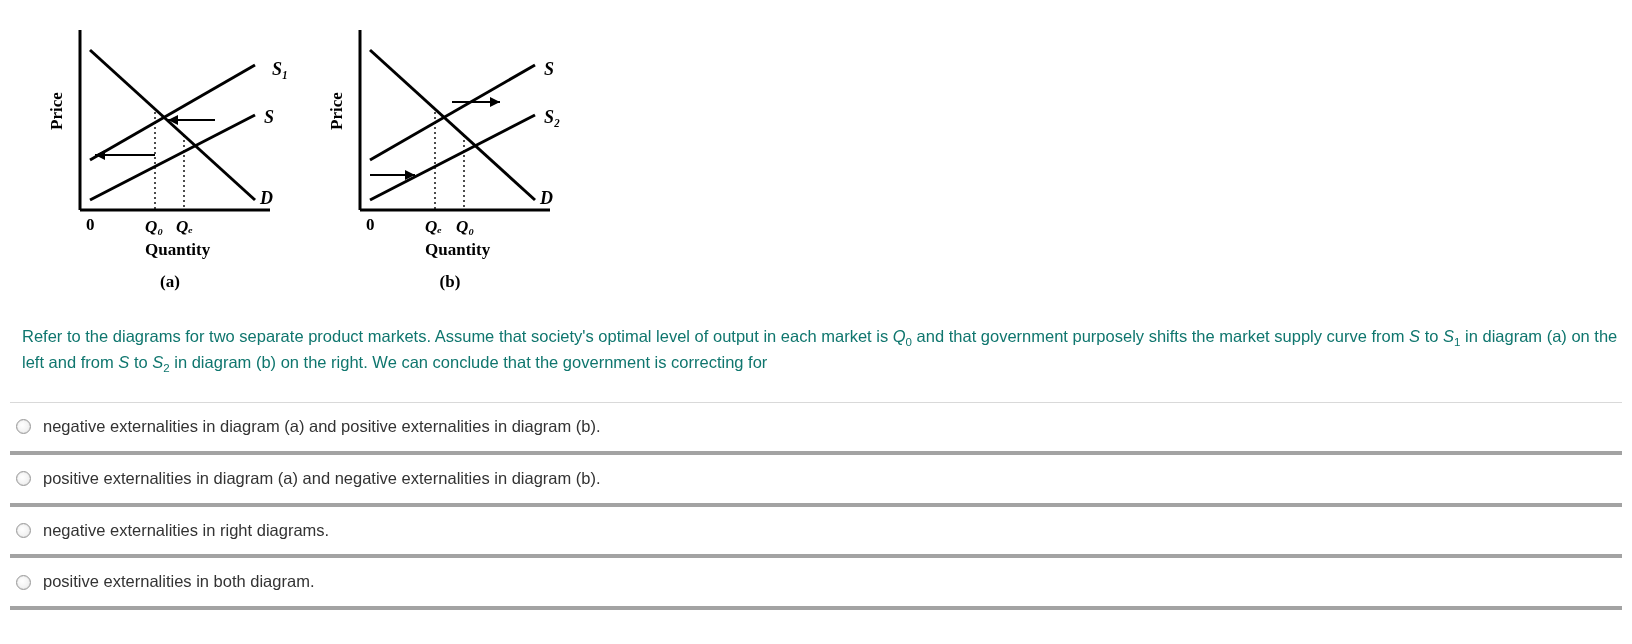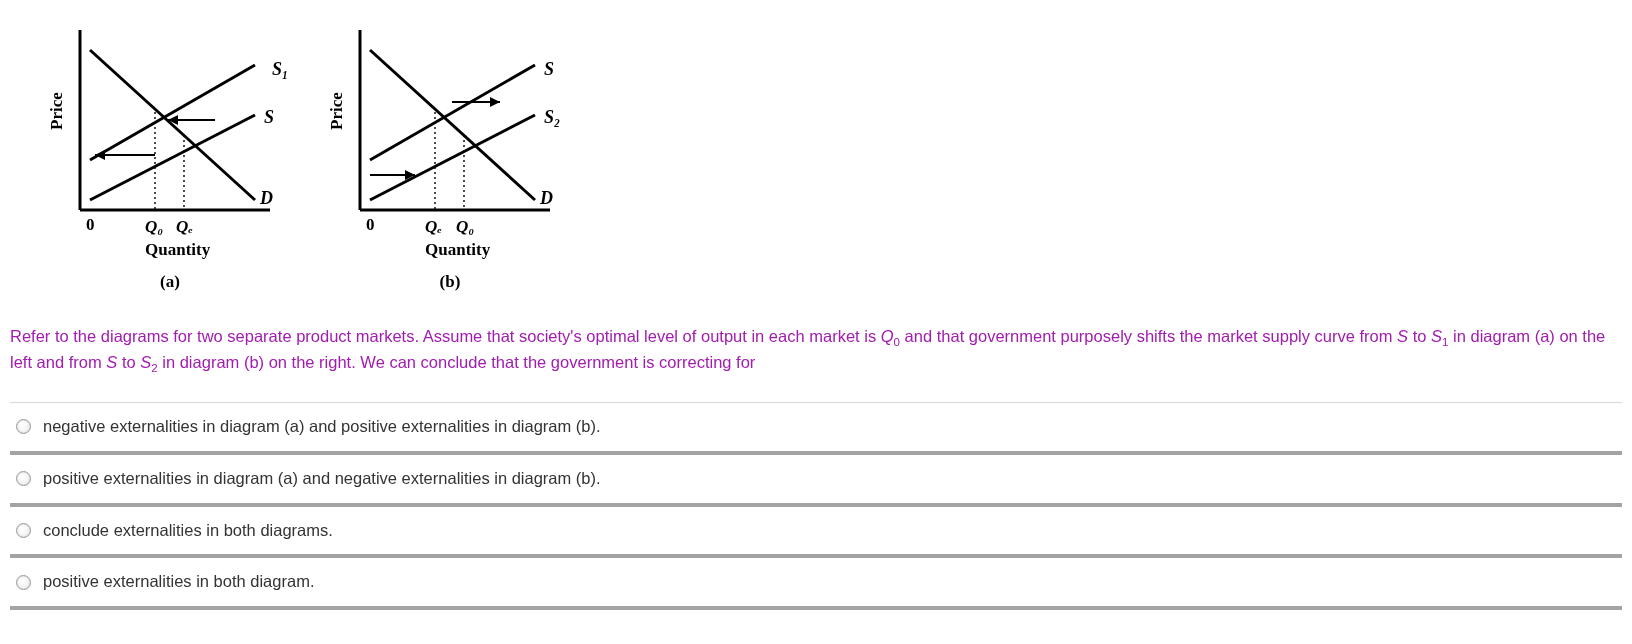--- a/index.html
+++ b/index.html
@@ -31,22 +31,22 @@
   }
   .diagram-caption {
     text-align: center;
     font-weight: 700;
     font-family: Georgia, "Times New Roman", serif;
     font-size: 17px;
     color: #000;
   }
   .question-text {
     font-size: 16.5px;
-    color: #a21caf;
-    margin: 0 0 25px 0;
+    color: #0f766e;
+    margin: 0 0 25px 12px;
   }
   .options {
     border-top: 1px solid #d9d9d9;
   }
   .option-row {
     display: flex;
     align-items: center;
     border-bottom: 4px solid #a3a3a3;
     padding: 12px 0 12px 6px;
     gap: 12px;
@@ -149,21 +149,21 @@
     <div class="option-row">
       <span class="radio"></span>
       <span class="option-text">negative externalities in diagram (a) and positive externalities in diagram (b).</span>
     </div>
     <div class="option-row">
       <span class="radio"></span>
       <span class="option-text">positive externalities in diagram (a) and negative externalities in diagram (b).</span>
     </div>
     <div class="option-row">
       <span class="radio"></span>
-      <span class="option-text">conclude externalities in both diagrams.</span>
+      <span class="option-text">negative externalities in right diagrams.</span>
     </div>
     <div class="option-row">
       <span class="radio"></span>
       <span class="option-text">positive externalities in both diagram.</span>
     </div>
   </div>
 
 </div>
 
 </body></html>

